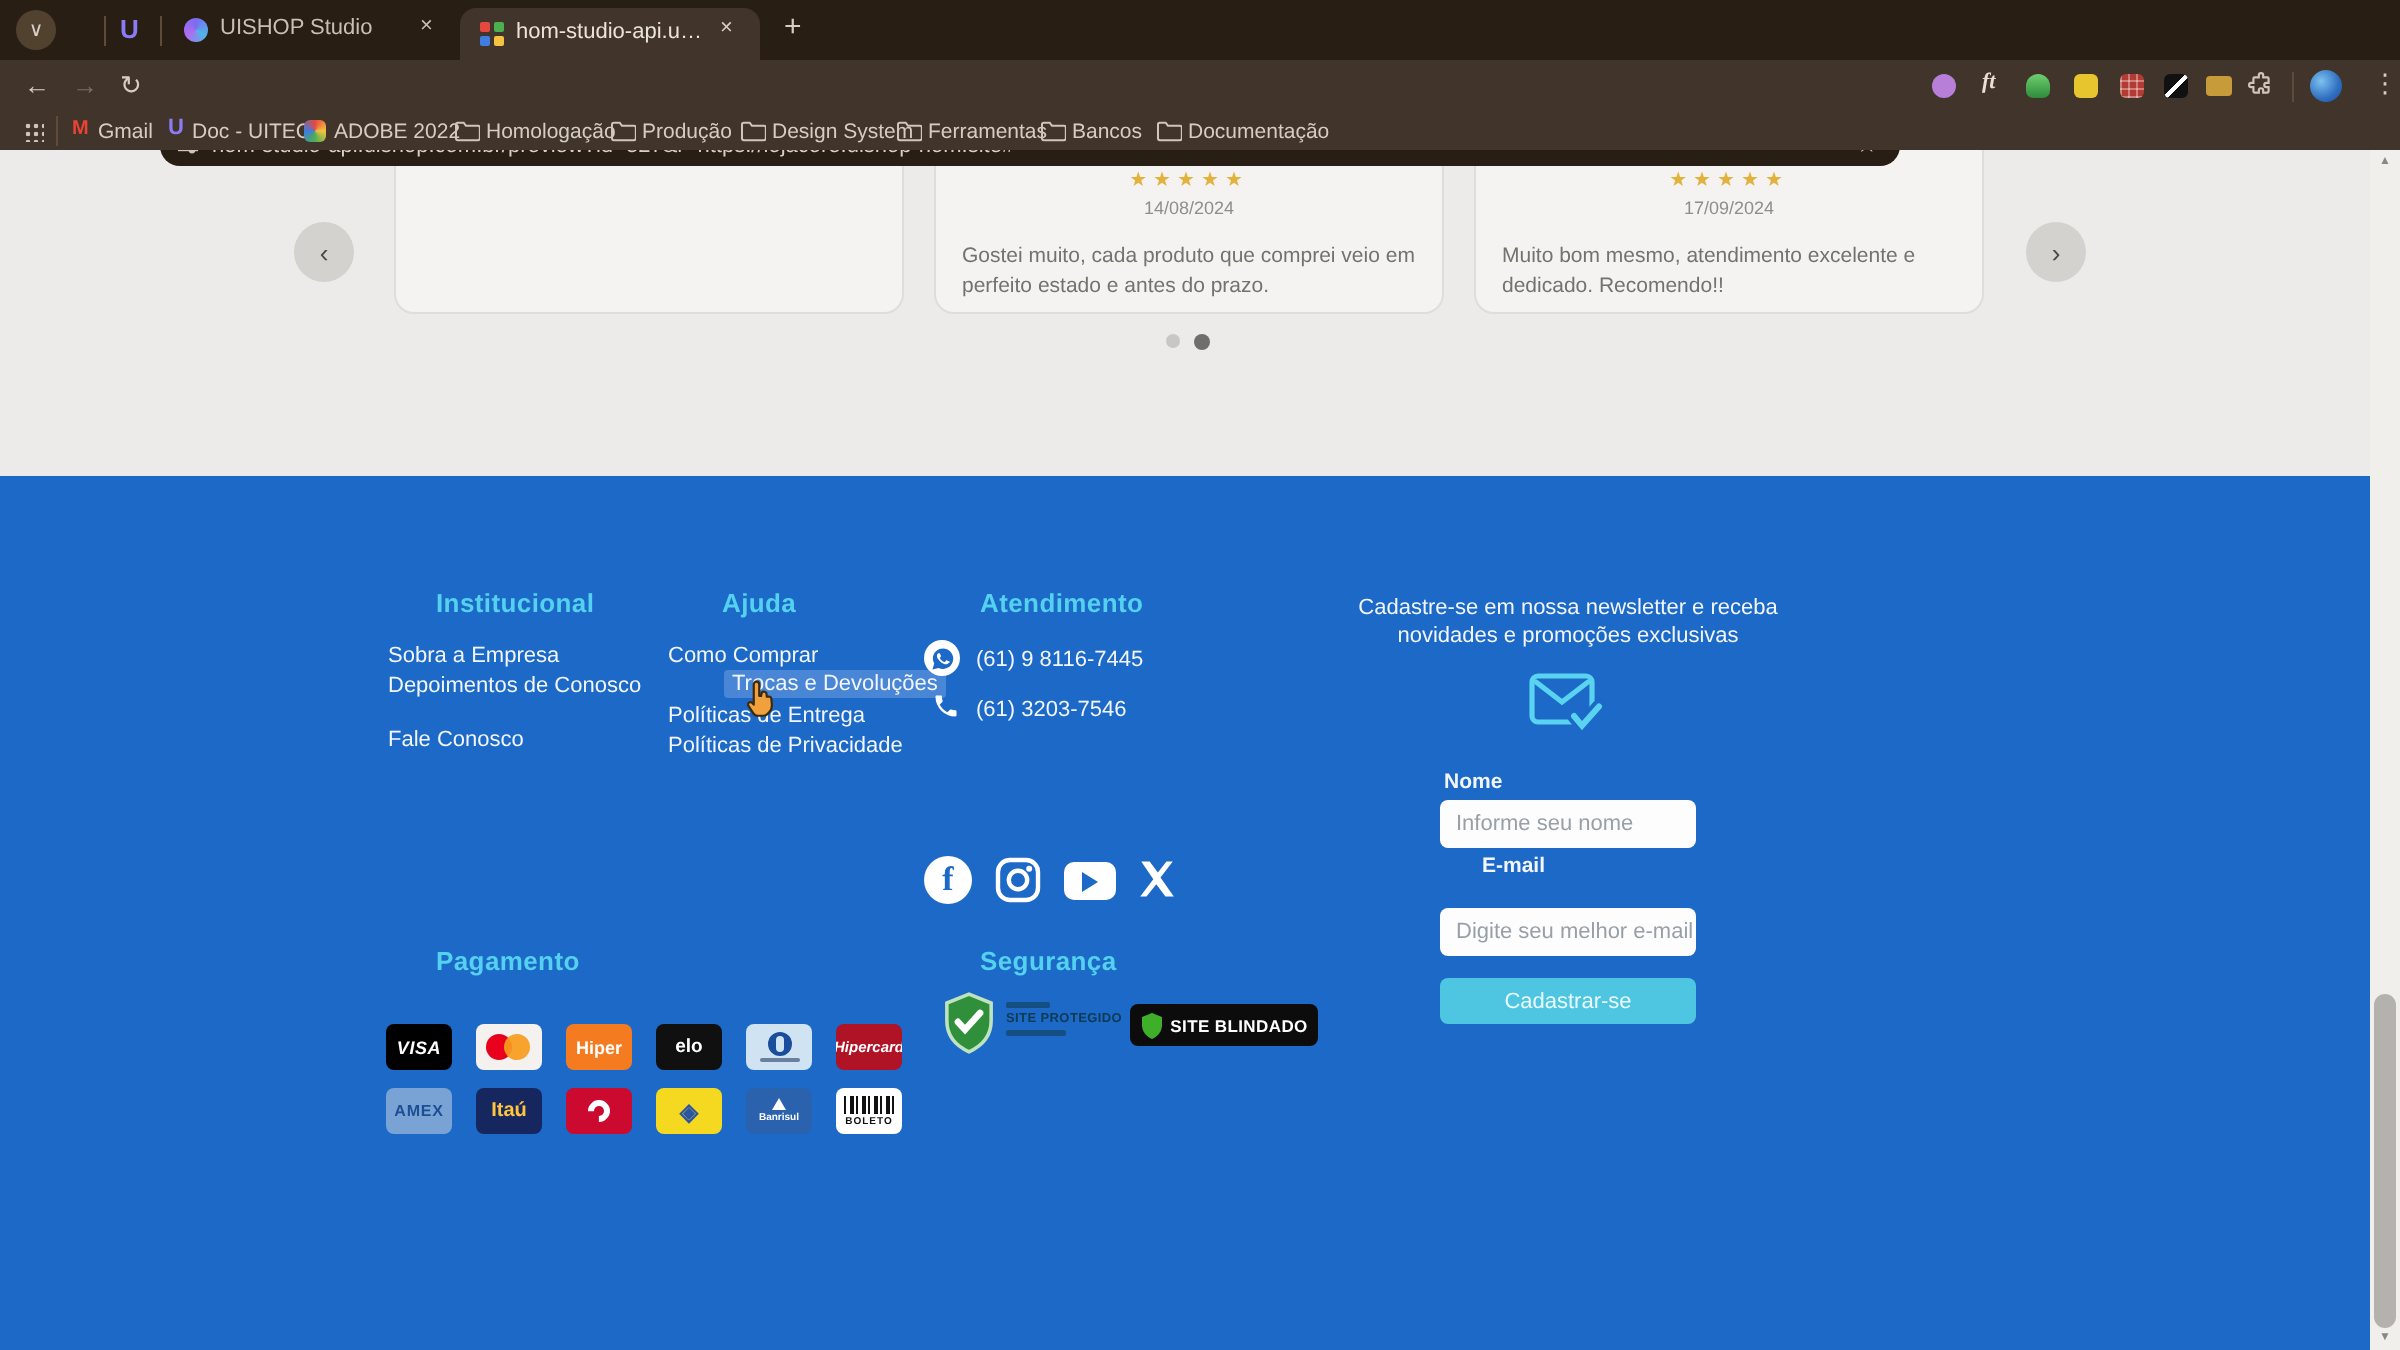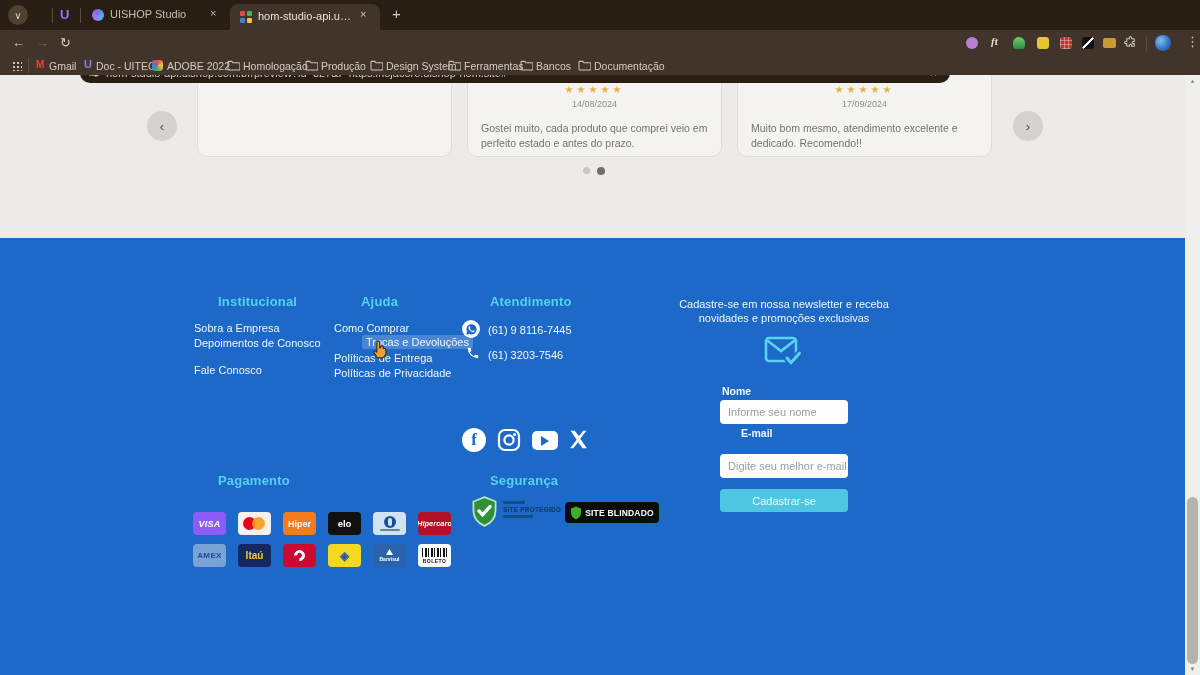--- a/index.html
+++ b/index.html
@@ -54,21 +54,21 @@
   .nl-label { font-size:10.5px; color:#f2f6fb; font-weight:bold; }
   .nl-input { width:128px; height:24px; border:none; border-radius:4px; background:#fdfdfd; font-size:11px;
               padding-left:8px; color:#444; font-family:"Liberation Sans", sans-serif; }
   .nl-input::placeholder { color:#97a0a6; }
   .nl-btn { width:128px; height:23px; border:none; border-radius:4px; background:#4ec6e2; color:#eafaff;
             font-size:11px; font-family:"Liberation Sans", sans-serif; }
 
   
   .chip { width:33px; height:23px; border-radius:4px; display:flex; align-items:center; justify-content:center;
           font-weight:bold; overflow:hidden; }
-  .chip-visa { background:#8b5cf6; color:#fff; font-style:italic; font-size:9px; letter-spacing:.3px; }
+  .chip-visa { background:#000000; color:#fff; font-style:italic; font-size:9px; letter-spacing:.3px; }
   .chip-mc { background:#f4f1ee; }
   .mc-c { width:13px; height:13px; border-radius:50%; position:absolute; top:5px; }
   .chip-hiper { background:#f57b20; color:#fff; font-size:9px; }
   .chip-elo { background:#101010; color:#fff; font-size:9.5px; }
   .chip-diners { background:#cfe3f2; flex-direction:column; gap:1px; }
   .diners-c { width:12px; height:12px; border-radius:50%; background:#1a4e9d; display:flex; align-items:center; justify-content:center; }
   .diners-slit { width:4px; height:8px; background:#cfe3f2; border-radius:2px; }
   .tiny-bar { height:2px; background:rgba(20,50,90,.55); border-radius:1px; }
   .chip-hipercard { background:#b01226; color:#fff; font-size:7.5px; font-style:italic; }
   .chip-amex { background:#78a3d4; color:#1d4e93; font-size:8px; letter-spacing:.4px; }

